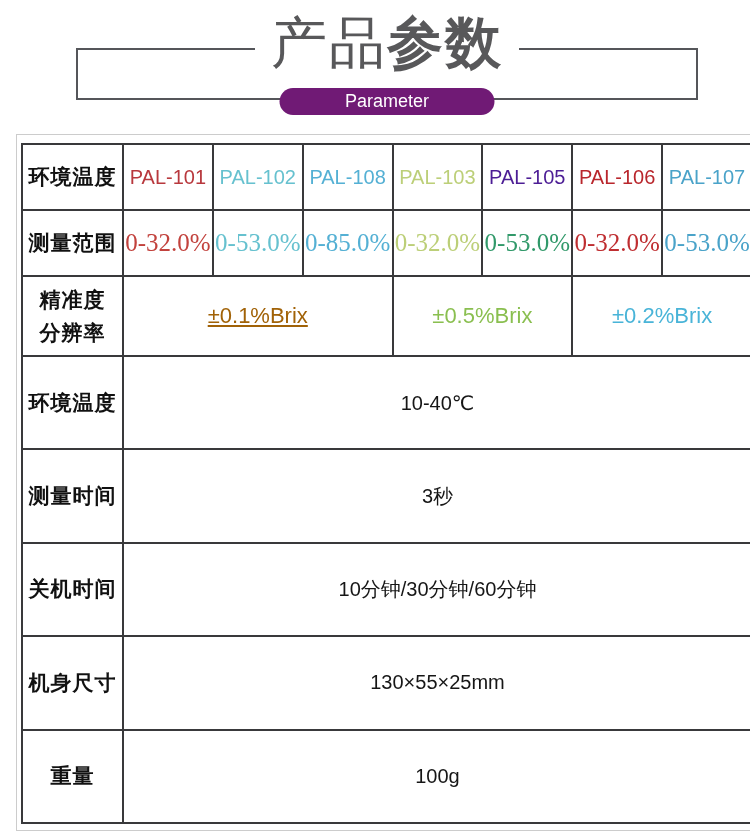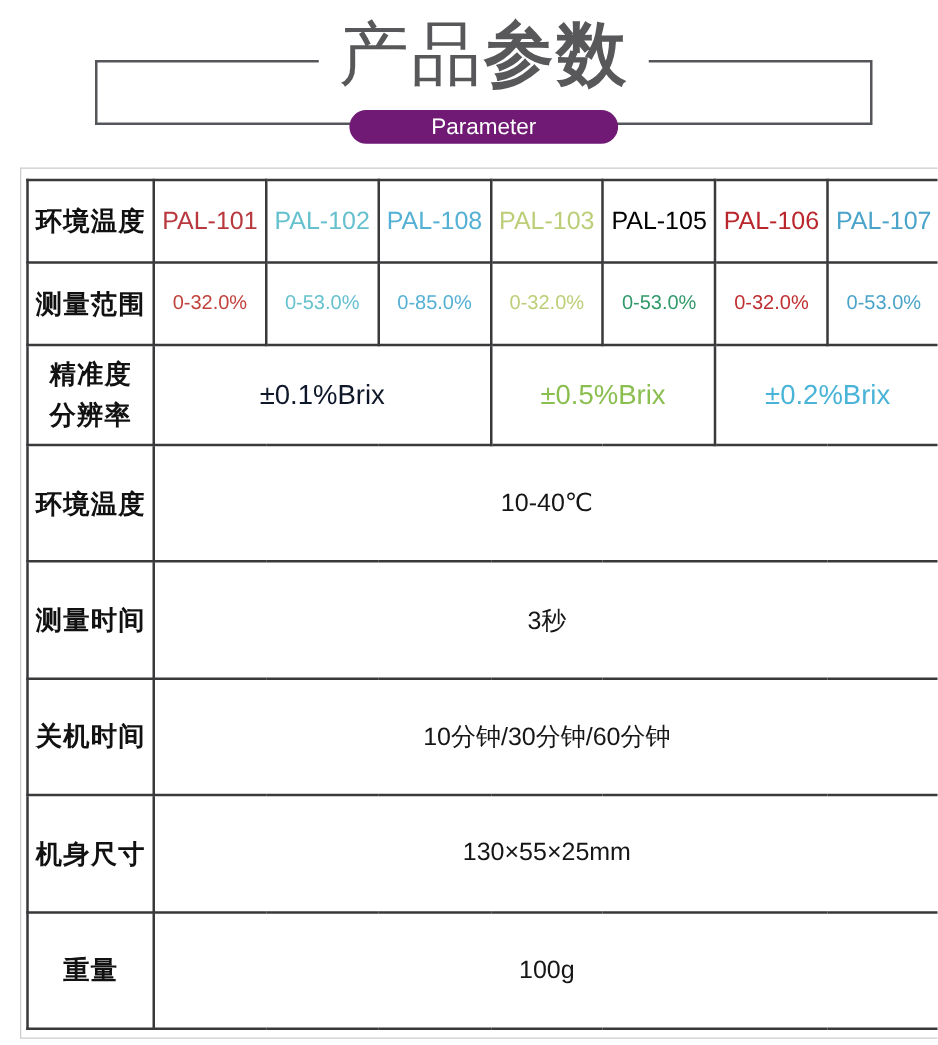--- a/index.html
+++ b/index.html
@@ -87,21 +87,21 @@
   tr.row-acc    { height: 80px; }
 
   .label-cell {
     font-size: 21px;
     font-weight: 700;
     color: #111111;
     letter-spacing: 1px;
   }
   .label-two-line { line-height: 33px; }
   .model-cell { font-size: 20px; font-weight: 400; }
-  .range-cell { font-size: 16px; font-weight: 400; }
+  .range-cell { font-size: 25px; font-weight: 400; font-family: Liberation Serif, serif; }
   .brix-cell  { font-size: 22px; font-weight: 400; }
   .value-cell { font-size: 20px; font-weight: 400; color: #161616; }
 </style>
 </head>
 <body>
 
 <div class="page">
 
   <div class="header-rect"></div>
   <div class="page-title">
@@ -122,42 +122,42 @@
         <col>
     </colgroup>
 
     <tbody>
         <tr class="row-model">
       <td class="label-cell">环境温度</td>
       <td class="model-cell" style="color: rgb(184, 56, 61);">PAL-101</td>
       <td class="model-cell" style="color: rgb(102, 193, 207);">PAL-102</td>
       <td class="model-cell" style="color: rgb(84, 176, 212);">PAL-108</td>
       <td class="model-cell" style="color: rgb(188, 207, 120);">PAL-103</td>
-      <td class="model-cell" style="color: #000000;">PAL-105</td>
+      <td class="model-cell" style="color: #4c1d95;">PAL-105</td>
       <td class="model-cell" style="color: rgb(185, 38, 44);">PAL-106</td>
       <td class="model-cell" style="color: rgb(74, 163, 201);">PAL-107</td>
     </tr>
 
     <tr class="row-range">
       <td class="label-cell">测量范围</td>
       <td class="range-cell" style="color: rgb(194, 66, 61);">0-32.0%</td>
       <td class="range-cell" style="color: rgb(102, 193, 207);">0-53.0%</td>
       <td class="range-cell" style="color: rgb(84, 176, 212);">0-85.0%</td>
       <td class="range-cell" style="color: rgb(188, 207, 120);">0-32.0%</td>
       <td class="range-cell" style="color: rgb(49, 153, 106);">0-53.0%</td>
       <td class="range-cell" style="color: rgb(191, 46, 49);">0-32.0%</td>
       <td class="range-cell" style="color: rgb(74, 163, 201);">0-53.0%</td>
     </tr>
 
     <tr class="row-acc">
       <td class="label-cell label-two-line">
         <div>精准度</div>
         <div>分辨率</div>
       </td>
-      <td class="brix-cell" colspan="3" style="color: #0f172a;">±0.1%Brix</td>
+      <td class="brix-cell" colspan="3" style="color: #a16207; text-decoration: underline;">±0.1%Brix</td>
       <td class="brix-cell" colspan="2" style="color: rgb(138, 191, 80);">±0.5%Brix</td>
       <td class="brix-cell" colspan="2" style="color: rgb(73, 180, 216);">±0.2%Brix</td>
     </tr>
 
     <tr>
       <td class="label-cell">环境温度</td>
       <td class="value-cell" colspan="7">10-40℃</td>
     </tr>
     <tr>
       <td class="label-cell">测量时间</td>

